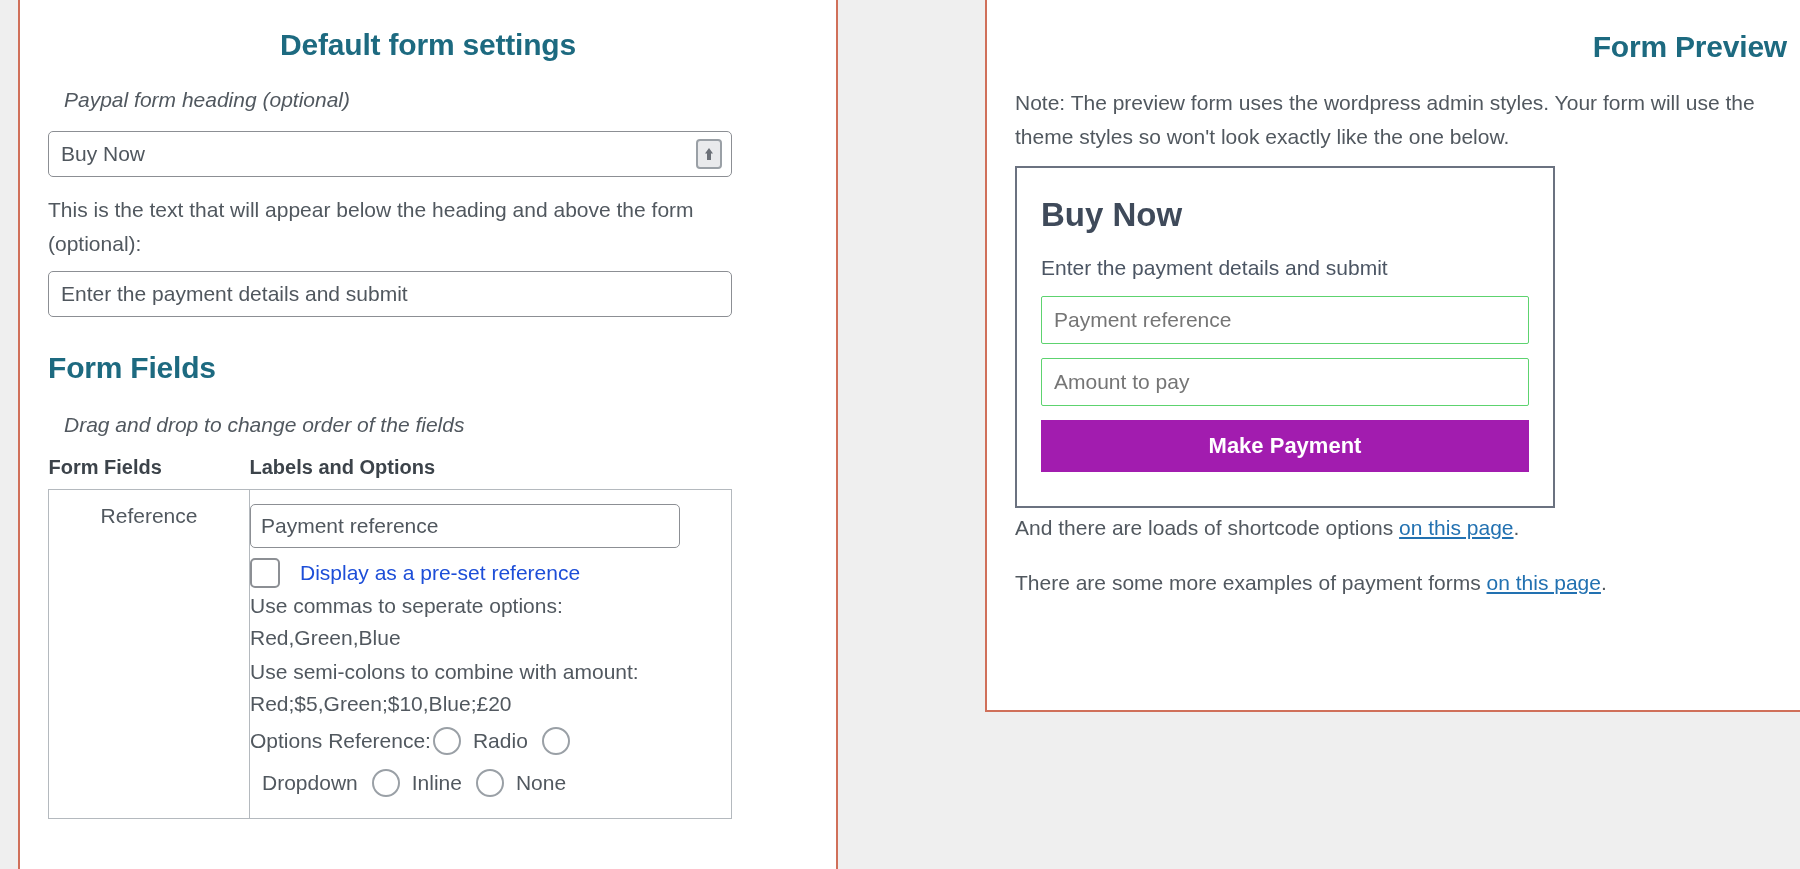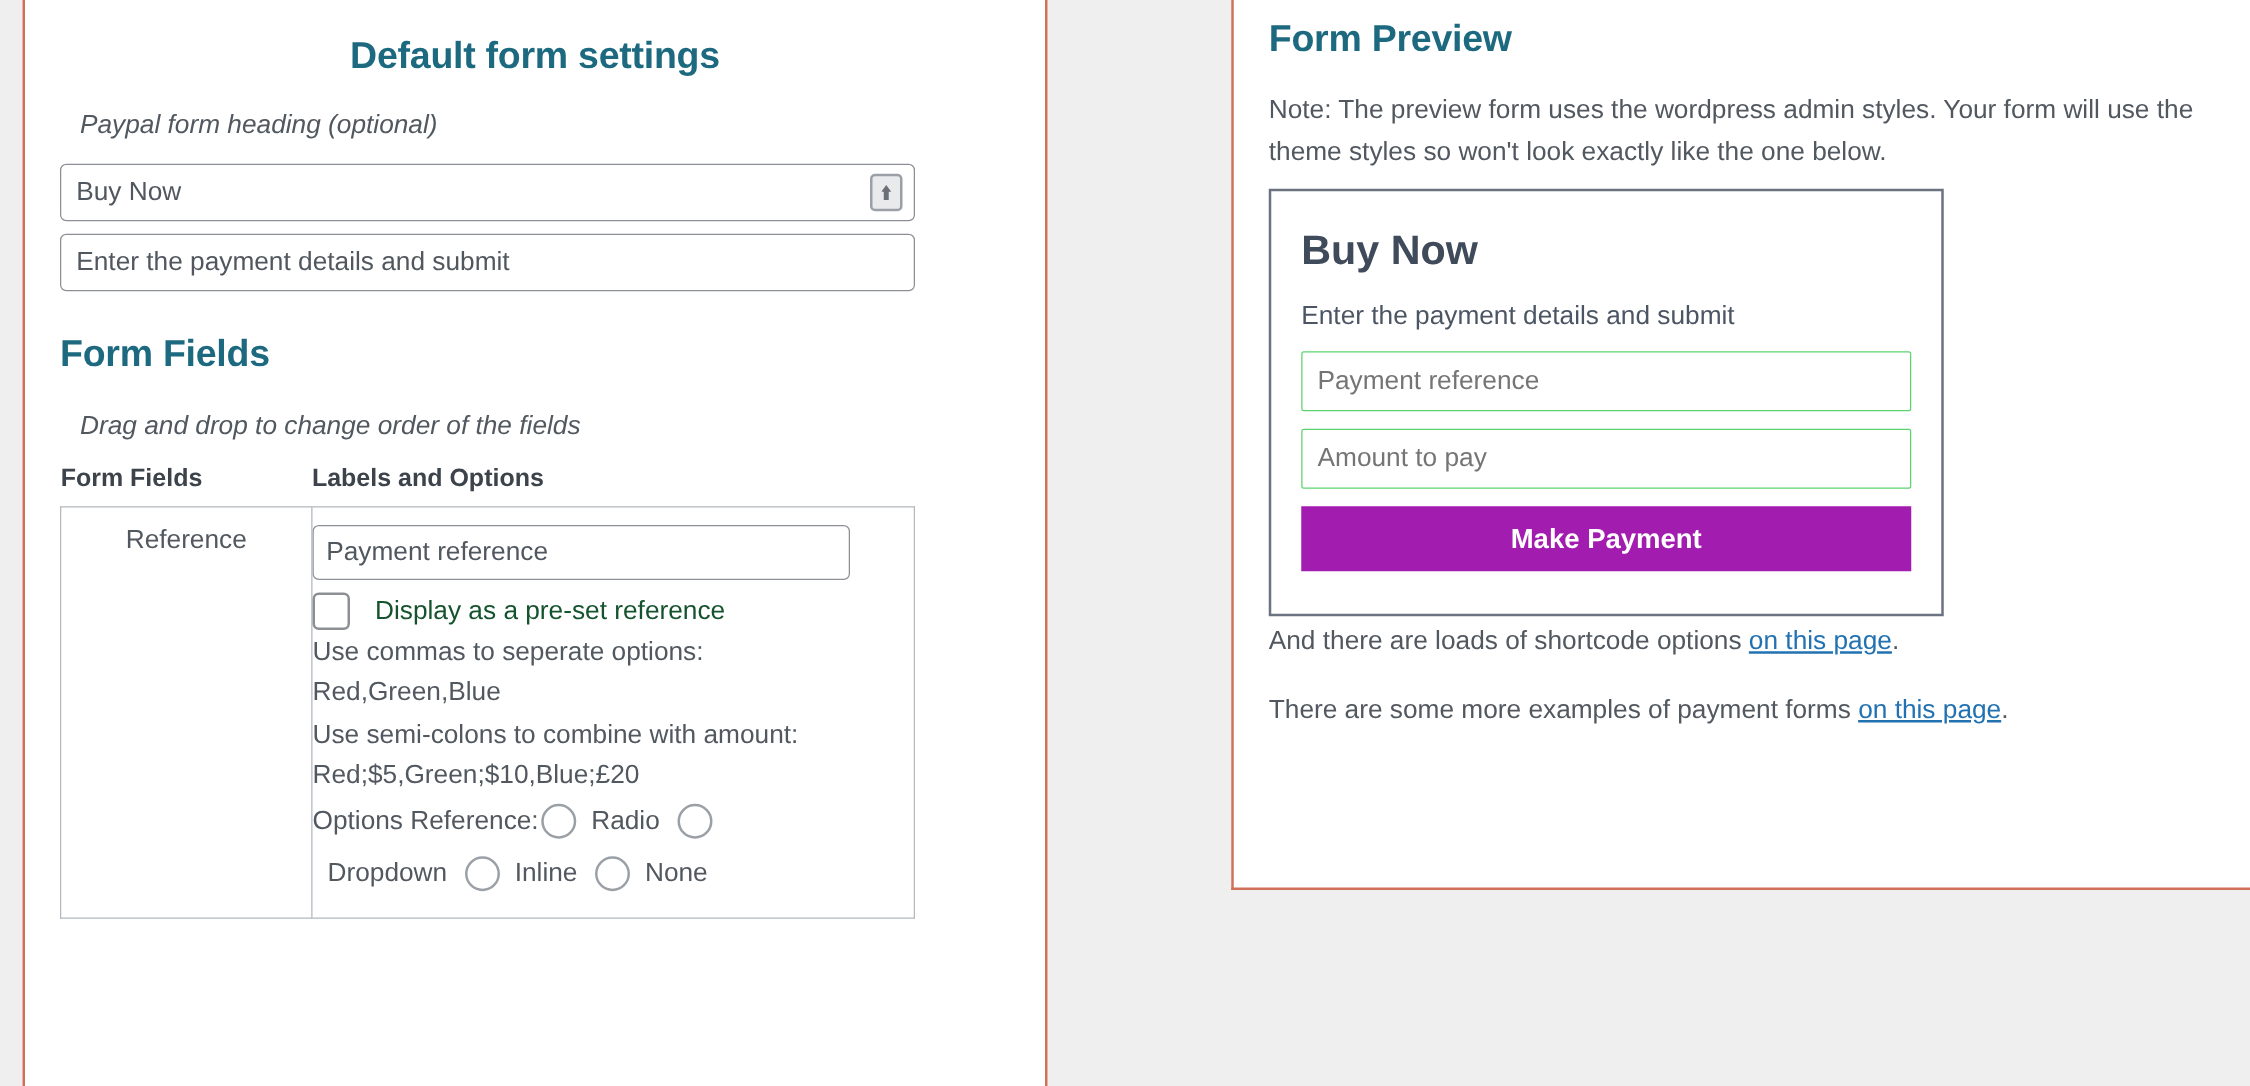--- a/index.html
+++ b/index.html
@@ -103,21 +103,21 @@
     font-family:"Liberation Sans",sans-serif;
     padding:0 10px;outline:none;display:block;
   }
 
   .chk-line{display:flex;align-items:center;margin-top:10px;}
   .chkbox{
     width:30px;height:30px;box-sizing:border-box;
     border:2px solid #8c8f94;border-radius:5px;background:#fff;
     flex:0 0 auto;
   }
-  .chk-label{color:#14532d;font-size:21px;margin-left:20px;}
+  .chk-label{color:#1d4ed8;font-size:21px;margin-left:20px;}
 
   .hint{color:#51585f;font-size:21px;line-height:32px;margin:2px 0 0 0;max-width:430px;}
 
   .sel-line{display:flex;align-items:center;flex-wrap:wrap;color:#51585f;font-size:21px;line-height:42px;max-width:440px;}
   .sel-line .t{margin-right:2px;}
   .radio{
     width:28px;height:28px;box-sizing:border-box;
     border:2px solid #9aa0a6;border-radius:50%;background:#fff;
     display:inline-block;flex:0 0 auto;
   }
@@ -170,20 +170,21 @@
 
     <p class="lbl" style="margin-top:22px;">Paypal form heading (optional)</p>
 
     <div class="input-wrap" style="margin-top:8px;">
       <input class="txt-input" type="text" value="Buy Now" style="">
       <span class="autofill-icon">
           <i></i>
         </span>
     </div>
 
+    <p class="desc" style="margin-top:16px;width:690px;">This is the text that will appear below the heading and above the form (optional):</p>
 
     <input class="txt-input" type="text" style="margin-top: 10px;" value="Enter the payment details and submit">
 
     <h2 class="sec-title" style="margin-top:34px;">Form Fields</h2>
 
     <p class="lbl" style="margin-top:24px;">Drag and drop to change order of the fields</p>
 
     <table class="ff" style="margin-top:12px;">
       <thead>
         <tr>
@@ -222,21 +223,21 @@
         </tr>
       </tbody>
     </table>
 
   </div>
 </div>
 
 <div class="panel" id="right-panel">
   <div class="inner">
 
-    <h2 class="sec-title" style="margin-top:17px;">Form Preview</h2>
+    <h2 class="sec-title" style="margin-top:32px;text-align:right;">Form Preview</h2>
 
     <p class="desc" style="margin-top:22px;width:790px;">Note: The preview form uses the wordpress admin styles. Your form will use the theme styles so won't look exactly like the one below.</p>
 
     <div class="preview-box" style="margin-top:12px;">
       <h3 class="buy-now">Buy Now</h3>
       <p class="prev-sub">Enter the payment details and submit</p>
 
       <input class="green-input" type="text" placeholder="Payment reference" style="">
       <input class="green-input" type="text" placeholder="Amount to pay" style="">
 

